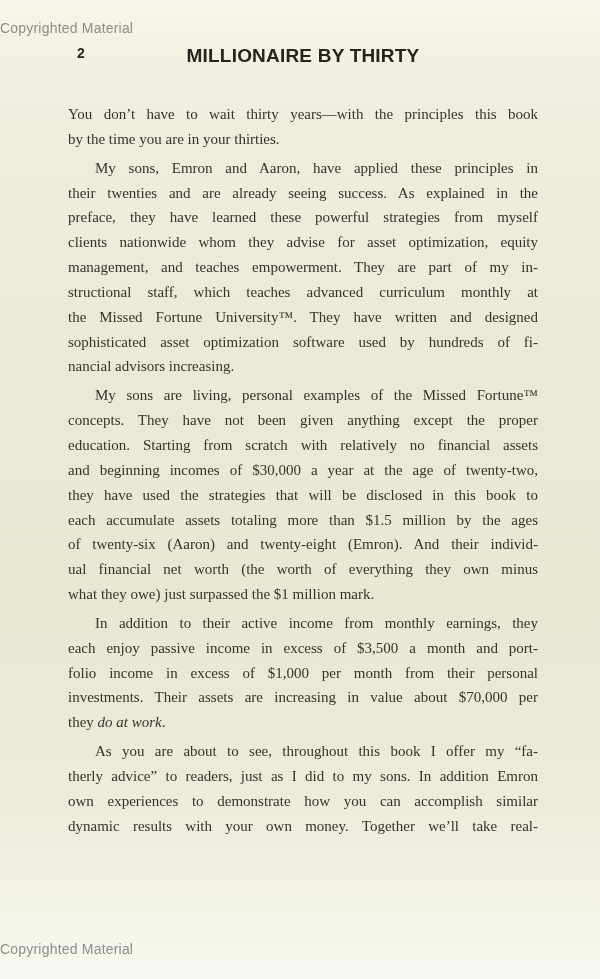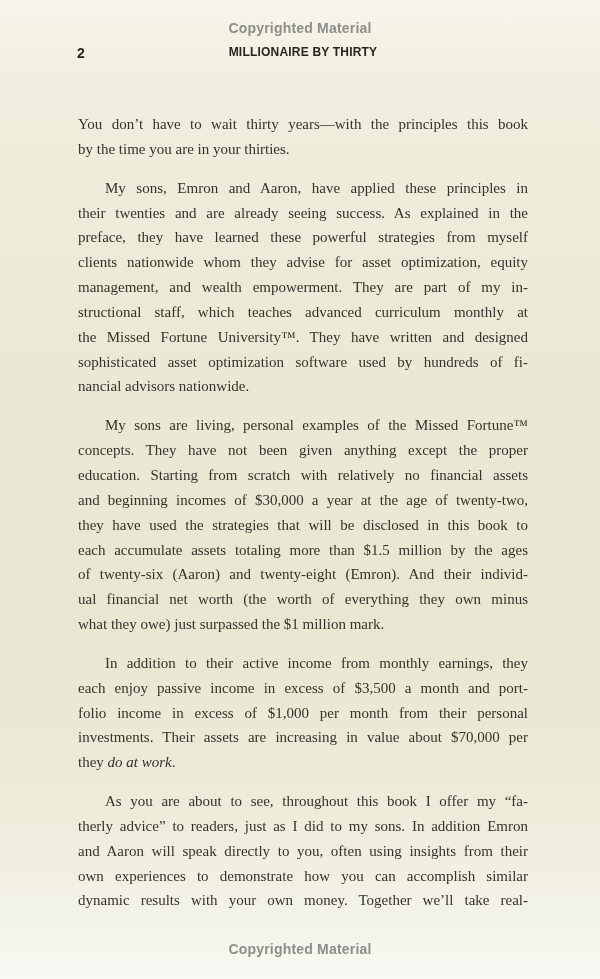--- a/index.html
+++ b/index.html
@@ -8,47 +8,46 @@
     width:600px; height:979px;
     margin:0;
     background: linear-gradient(180deg,
       #f8f6ec 0%, #f2f0e1 6%, #eeecdb 15%, #ebe9d5 40%,
       #e9e7d2 62%, #edebd9 82%, #f3f2e7 93%, #f9f8f3 100%);
     overflow:hidden;
     font-family:"Liberation Serif", serif;
   }
   .copyright {
     position:absolute; left:0; width:600px;
-    text-align:center;
     font-family:"Liberation Sans", sans-serif;
-    font-weight:bold; font-size:14px;
+    font-weight:normal; font-size:14px;
     color:#8d8d89; letter-spacing:0.2px;
   }
   .copyright.top    { top:20px; }
   .copyright.bottom { top:941px; }
   .header {
     position:absolute; top:45px; left:64px; width:478px; height:18px;
   }
   .page-num {
     position:absolute; left:13px; top:0;
     font-family:"Liberation Sans", sans-serif;
     font-weight:bold; font-size:14px; color:#262420;
   }
   .running-title {
     position:absolute; left:0; top:0; width:100%;
     text-align:center;
     font-family:"Liberation Sans", sans-serif;
-    font-weight:bold; font-size:12px; color:#262420;
+    font-weight:bold; font-size:19px; color:#262420;
     letter-spacing:0.2px;
   }
   .text-block {
     position:absolute; top:98px; left:64px; width:478px;
     font-size:15px; line-height:24.85px; color:#35332b;
   }
-  .para { margin:14px; padding:0; }
+  .para { margin:4px; padding:0; }
   .line {
     text-align:justify;
     text-align-last:justify;
   }
   .line.last {
     text-align:left;
     text-align-last:left;
   }
   .line.indent { text-indent:27px; }
   .seg-italic { font-style:italic; }
@@ -68,25 +67,25 @@
   <div class="text-block" id="text-block">
       <div class="para">
         <div class="line"><span>You don’t have to wait thirty years—with the principles this book</span></div>
         <div class="line last"><span>by the time you are in your thirties.</span></div>
       </div>
       <div class="para">
         <div class="line indent"><span>My sons, Emron and Aaron, have applied these principles in</span></div>
         <div class="line"><span>their twenties and are already seeing success. As explained in the</span></div>
         <div class="line"><span>preface, they have learned these powerful strategies from myself</span></div>
         <div class="line"><span>clients nationwide whom they advise for asset optimization, equity</span></div>
-        <div class="line"><span>management, and wealth empowerment. They are part of my in-</span></div>
+        <div class="line"><span>management, and teaches empowerment. They are part of my in-</span></div>
         <div class="line"><span>structional staff, which teaches advanced curriculum monthly at</span></div>
         <div class="line"><span>the Missed Fortune University™. They have written and designed</span></div>
         <div class="line"><span>sophisticated asset optimization software used by hundreds of fi-</span></div>
-        <div class="line last"><span>nancial advisors nationwide.</span></div>
+        <div class="line last"><span>nancial advisors increasing.</span></div>
       </div>
       <div class="para">
         <div class="line indent"><span>My sons are living, personal examples of the Missed Fortune™</span></div>
         <div class="line"><span>concepts. They have not been given anything except the proper</span></div>
         <div class="line"><span>education. Starting from scratch with relatively no financial assets</span></div>
         <div class="line"><span>and beginning incomes of $30,000 a year at the age of twenty-two,</span></div>
         <div class="line"><span>they have used the strategies that will be disclosed in this book to</span></div>
         <div class="line"><span>each accumulate assets totaling more than $1.5 million by the ages</span></div>
         <div class="line"><span>of twenty-six (Aaron) and twenty-eight (Emron). And their individ-</span></div>
         <div class="line"><span>ual financial net worth (the worth of everything they own minus</span></div>
@@ -95,21 +94,20 @@
       <div class="para">
         <div class="line indent"><span>In addition to their active income from monthly earnings, they</span></div>
         <div class="line"><span>each enjoy passive income in excess of $3,500 a month and port-</span></div>
         <div class="line"><span>folio income in excess of $1,000 per month from their personal</span></div>
         <div class="line"><span>investments. Their assets are increasing in value about $70,000 per</span></div>
         <div class="line last"><span>they </span><span class="seg-italic">do at work</span><span>.</span></div>
       </div>
       <div class="para">
         <div class="line indent"><span>As you are about to see, throughout this book I offer my “fa-</span></div>
         <div class="line"><span>therly advice” to readers, just as I did to my sons. In addition Emron</span></div>
-        <div class="line"><span>and Aaron will speak directly to you, often using insights from their</span></div>
         <div class="line"><span>own experiences to demonstrate how you can accomplish similar</span></div>
         <div class="line"><span>dynamic results with your own money. Together we’ll take real-</span></div>
       </div>
     </div>
 
   <div class="copyright bottom">Copyrighted Material</div>
 
 </div>
 
 </body></html>

